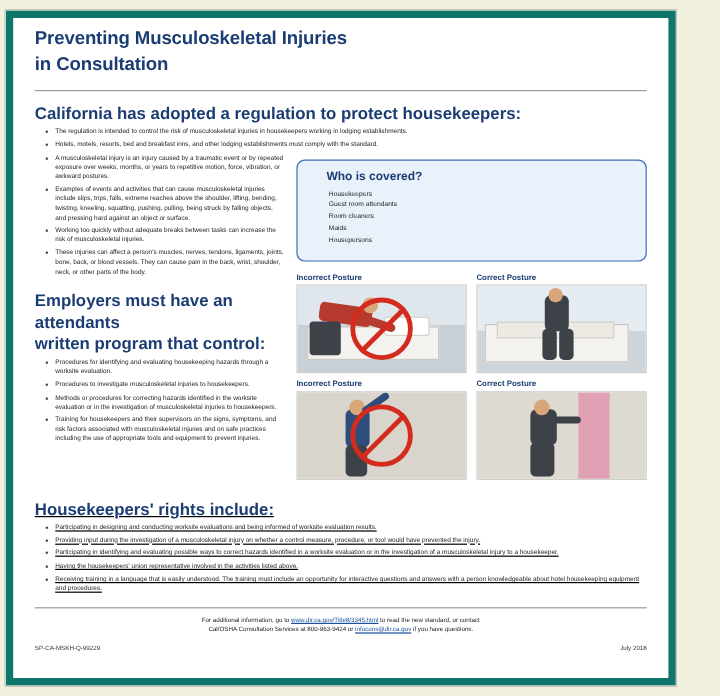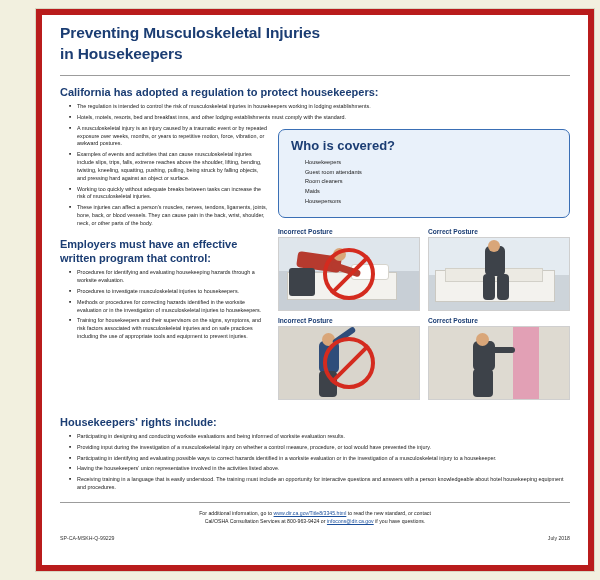--- a/index.html
+++ b/index.html
@@ -17,25 +17,25 @@
     position: relative;
     width: 600px;
     height: 580px;
     background: #f2f0df;
     box-sizing: border-box;
     padding: 0;
   }
   
   .sheet {
     position: absolute;
-    left: 35px;
+    left: 4px;
     top: 8px;
     width: 560px;
     height: 564px;
-    background: #b91c1c;
+    background: #0f766e;
     border: 1px solid #d8d6c2;
     box-sizing: border-box;
     overflow: hidden;
     padding-left: 13px;
   }
   .inner {
     position: absolute;
     left: 6px;
     top: 6px;
     right: 6px;
@@ -97,21 +97,21 @@
   .logo-sub {
     font-size: 3.2px;
     color: #1b3d73;
     margin-top: 2px;
     letter-spacing: .2px;
   }
 
   
   .sect-head {
     color: #1b3d73;
-    font-size: 11px;
+    font-size: 14px;
     font-weight: bold;
     margin: 9px 0 4px 0;
     line-height: 1.3;
   }
   ul.bullets {
     margin: 0;
     padding: 0 0 0 11px;
     list-style: none;
   }
   ul.bullets > li {
@@ -142,23 +142,23 @@
 
   
   .covered {
     border: 1px solid #3a6fb5;
     border-radius: 7px;
     background: #e9f1fa;
     padding: 8px 12px 10px 12px;
     margin-top: 4px;
   }
   .covered h3 {
-    margin: 0 0 5px 0;
+    margin: 0 0 5px 12px;
     color: #1b3d73;
-    font-size: 13px;
+    font-size: 10px;
     font-weight: bold;
   }
   .covered ul {
     margin: 0;
     padding: 0;
     list-style: none;
   }
   .covered li {
     font-size: 5.6px;
     color: #222;
@@ -244,21 +244,21 @@
     position: absolute;
     left: -3px;
     top: 21px;
     width: 52px;
     height: 4px;
     background: #d42b1f;
     transform: rotate(-45deg);
   }
 
   
-  .rights { margin-top: 8px; }
+  .rights { margin-top: 8px; text-decoration: underline; }
   .rights ul.bullets > li { font-size: 5.4px; }
 
   
   .footer {
     margin-top: 10px;
     border-top: 1px solid #9c9c9c;
     padding-top: 6px;
     text-align: center;
     font-size: 5.2px;
     color: #222;
@@ -277,42 +277,42 @@
 </head>
 <body>
 
 <div id="poster">
   <div class="sheet">
     <div class="inner">
 
       <div class="header">
         <div class="title">
           <span>Preventing Musculoskeletal Injuries</span>
-          <span class="line2">in Housekeepers</span>
+          <span class="line2">in Consultation</span>
         </div>
       </div>
 
       <div class="sect-head">California has adopted a regulation to protect housekeepers:</div>
       <ul class="bullets">
         <li>The regulation is intended to control the risk of musculoskeletal injuries in housekeepers working in lodging establishments.</li>
         <li>Hotels, motels, resorts, bed and breakfast inns, and other lodging establishments must comply with the standard.</li>
       </ul>
 
       <div class="cols">
 
         <div class="col-left">
           <ul class="bullets">
             <li>A musculoskeletal injury is an injury caused by a traumatic event or by repeated exposure over weeks, months, or years to repetitive motion, force, vibration, or awkward postures.</li>
             <li>Examples of events and activities that can cause musculoskeletal injuries include slips, trips, falls, extreme reaches above the shoulder, lifting, bending, twisting, kneeling, squatting, pushing, pulling, being struck by falling objects, and pressing hard against an object or surface.</li>
             <li>Working too quickly without adequate breaks between tasks can increase the risk of musculoskeletal injuries.</li>
             <li>These injuries can affect a person's muscles, nerves, tendons, ligaments, joints, bone, back, or blood vessels. They can cause pain in the back, wrist, shoulder, neck, or other parts of the body.</li>
           </ul>
 
           <div class="sect-head">
-            <span>Employers must have an effective</span><br>
+            <span>Employers must have an attendants</span><br>
             <span>written program that control:</span>
           </div>
           <ul class="bullets">
             <li>Procedures for identifying and evaluating housekeeping hazards through a worksite evaluation.</li>
             <li>Procedures to investigate musculoskeletal injuries to housekeepers.</li>
             <li>Methods or procedures for correcting hazards identified in the worksite evaluation or in the investigation of musculoskeletal injuries to housekeepers.</li>
             <li>Training for housekeepers and their supervisors on the signs, symptoms, and risk factors associated with musculoskeletal injuries and on safe practices including the use of appropriate tools and equipment to prevent injuries.</li>
           </ul>
         </div>
 

